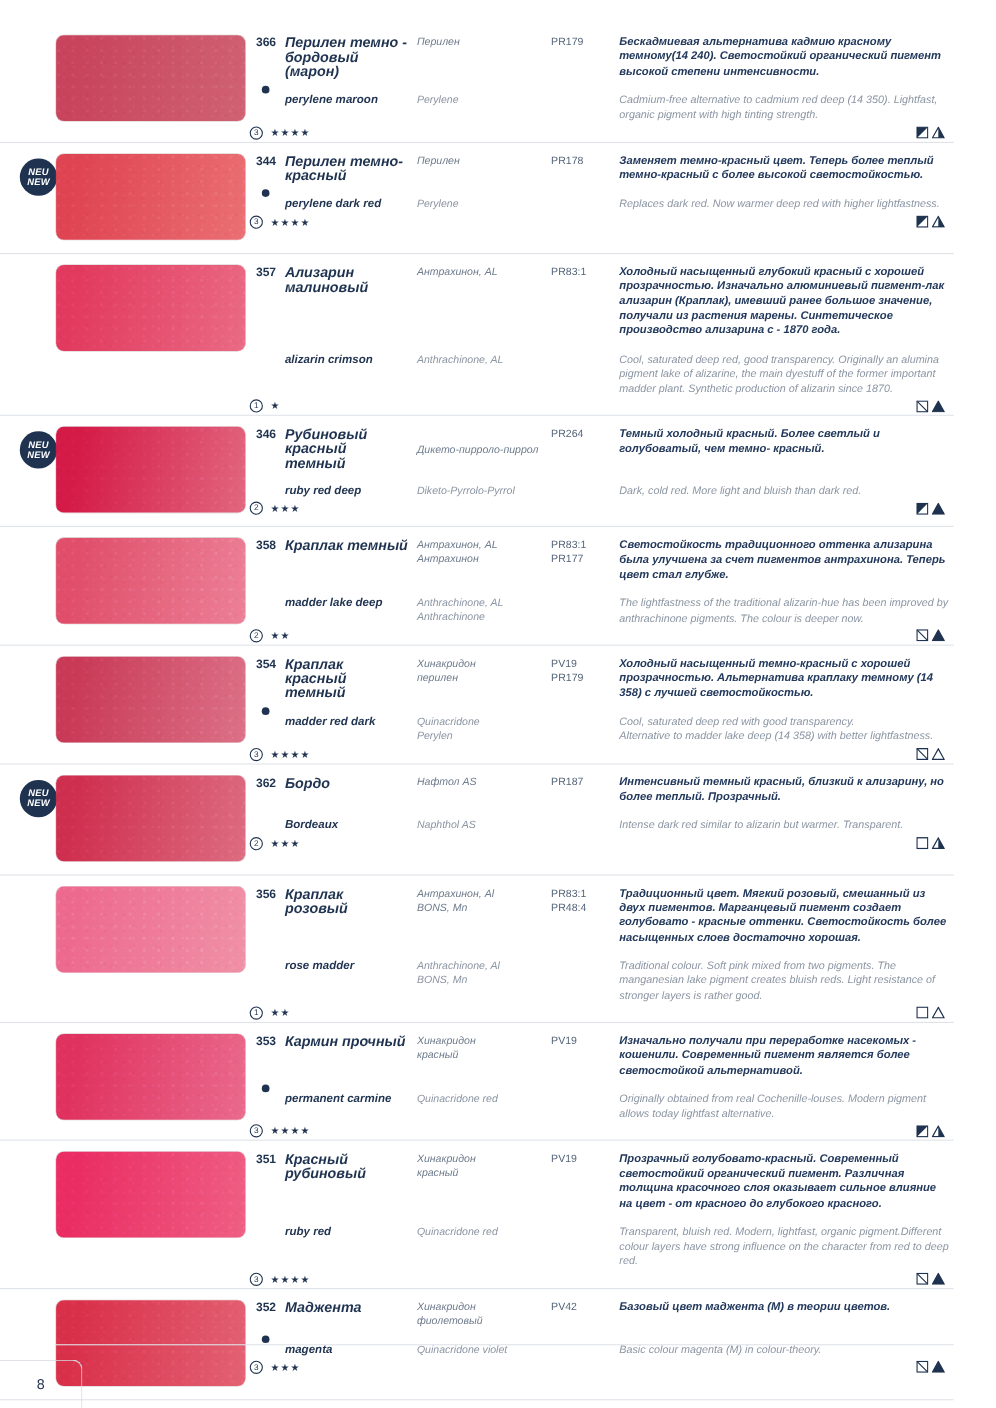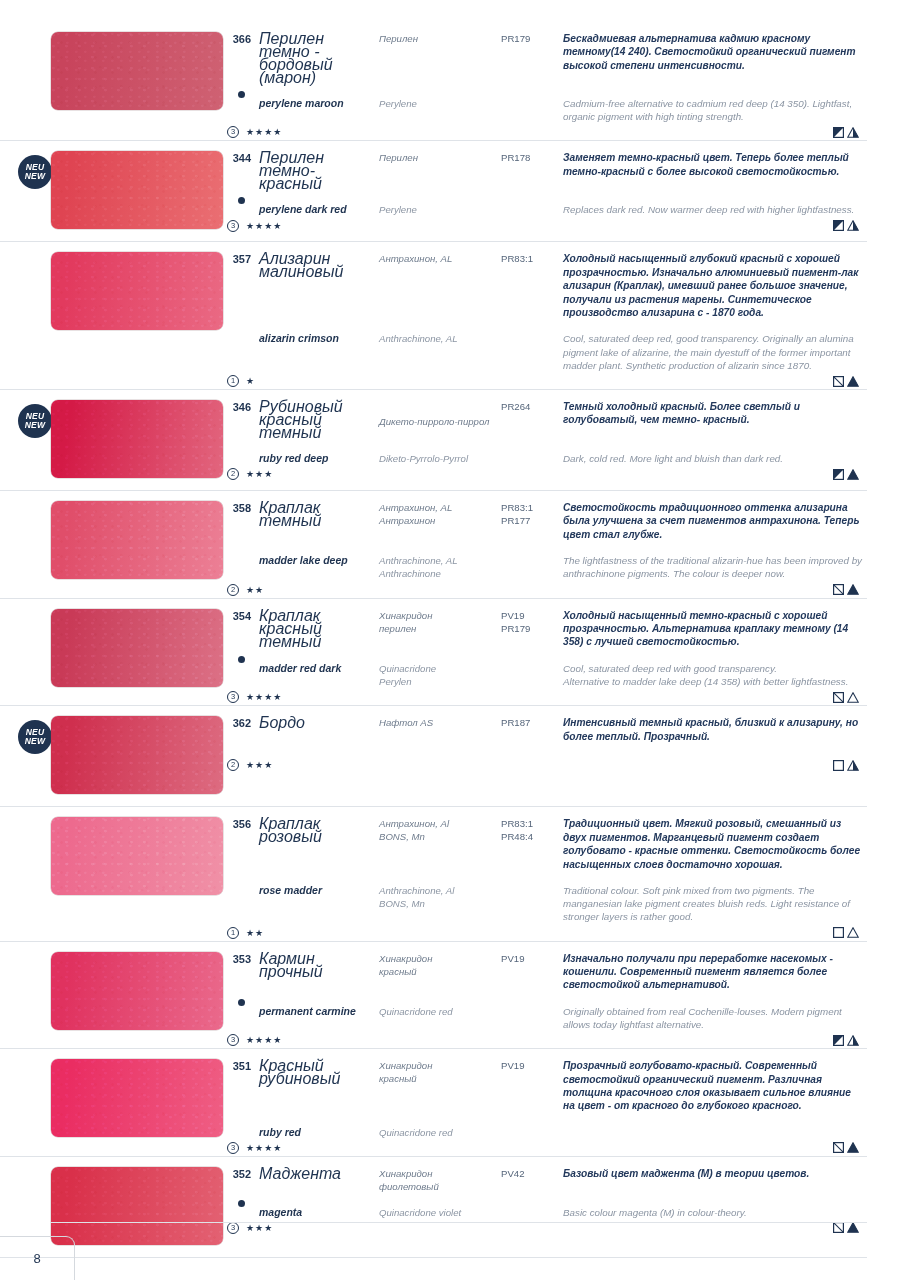--- a/index.html
+++ b/index.html
@@ -93,22 +93,22 @@
   }
   .idx {
     font-size: 11px;
     font-weight: bold;
     text-align: right;
     color: #1f3350;
     line-height: 13px;
     padding-top: 1px;
   }
   .name-ru {
-    font-size: 16px;
-    font-weight: normal;
+    font-size: 13px;
+    font-weight: bold;
     font-style: italic;
     line-height: 13px;
     color: #1f3350;
   }
   .name-en {
     font-size: 10.5px;
     font-weight: bold;
     font-style: italic;
     line-height: 13px;
     color: #1f3350;
@@ -548,20 +548,27 @@
         <div class="code" style="white-space: pre-line;">PR187</div>
         <div class="desc-ru">Интенсивный темный красный, близкий к ализарину, но более теплый. Прозрачный.</div>
       </div>
       <div class="info-grid">
         <div class="dot-wrap"></div>
         <div></div>
         <div></div>
         <div></div>
         <div></div>
       </div>
+      <div class="info-grid">
+        <div></div>
+        <div class="name-en">Bordeaux</div>
+        <div class="pig-en" style="white-space: pre-line;">Naphthol AS</div>
+        <div></div>
+        <div class="desc-en" style="white-space: pre-line;">Intense dark red similar to alizarin but warmer. Transparent.</div>
+      </div>
       <div class="rating">
         <div class="series">2</div>
         <div class="stars">★★★</div>
         <div class="glyphs">
           <span>
                 <svg width="11" height="11" viewBox="0 0 11 11">
                   <rect x="0.6" y="0.6" width="9.8" height="9.8" fill="none" stroke="#1f3350" stroke-width="1.2"></rect>
                 </svg>
               </span>
           <span>
@@ -695,20 +702,21 @@
         <div></div>
         <div></div>
         <div></div>
         <div></div>
       </div>
       <div class="info-grid">
         <div></div>
         <div class="name-en">ruby red</div>
         <div class="pig-en" style="white-space: pre-line;">Quinacridone red</div>
         <div></div>
+        <div class="desc-en" style="white-space: pre-line;">Transparent, bluish red. Modern, lightfast, organic pigment.Different colour layers have strong influence on the character from red to deep red.</div>
       </div>
       <div class="rating">
         <div class="series">3</div>
         <div class="stars">★★★★</div>
         <div class="glyphs">
           <span>
                 <svg width="11" height="11" viewBox="0 0 11 11">
                   <rect x="0.6" y="0.6" width="9.8" height="9.8" fill="none" stroke="#1f3350" stroke-width="1.2"></rect>
                   <line x1="0.6" y1="0.6" x2="10.4" y2="10.4" stroke="#1f3350" stroke-width="1.1"></line>
                 </svg>

